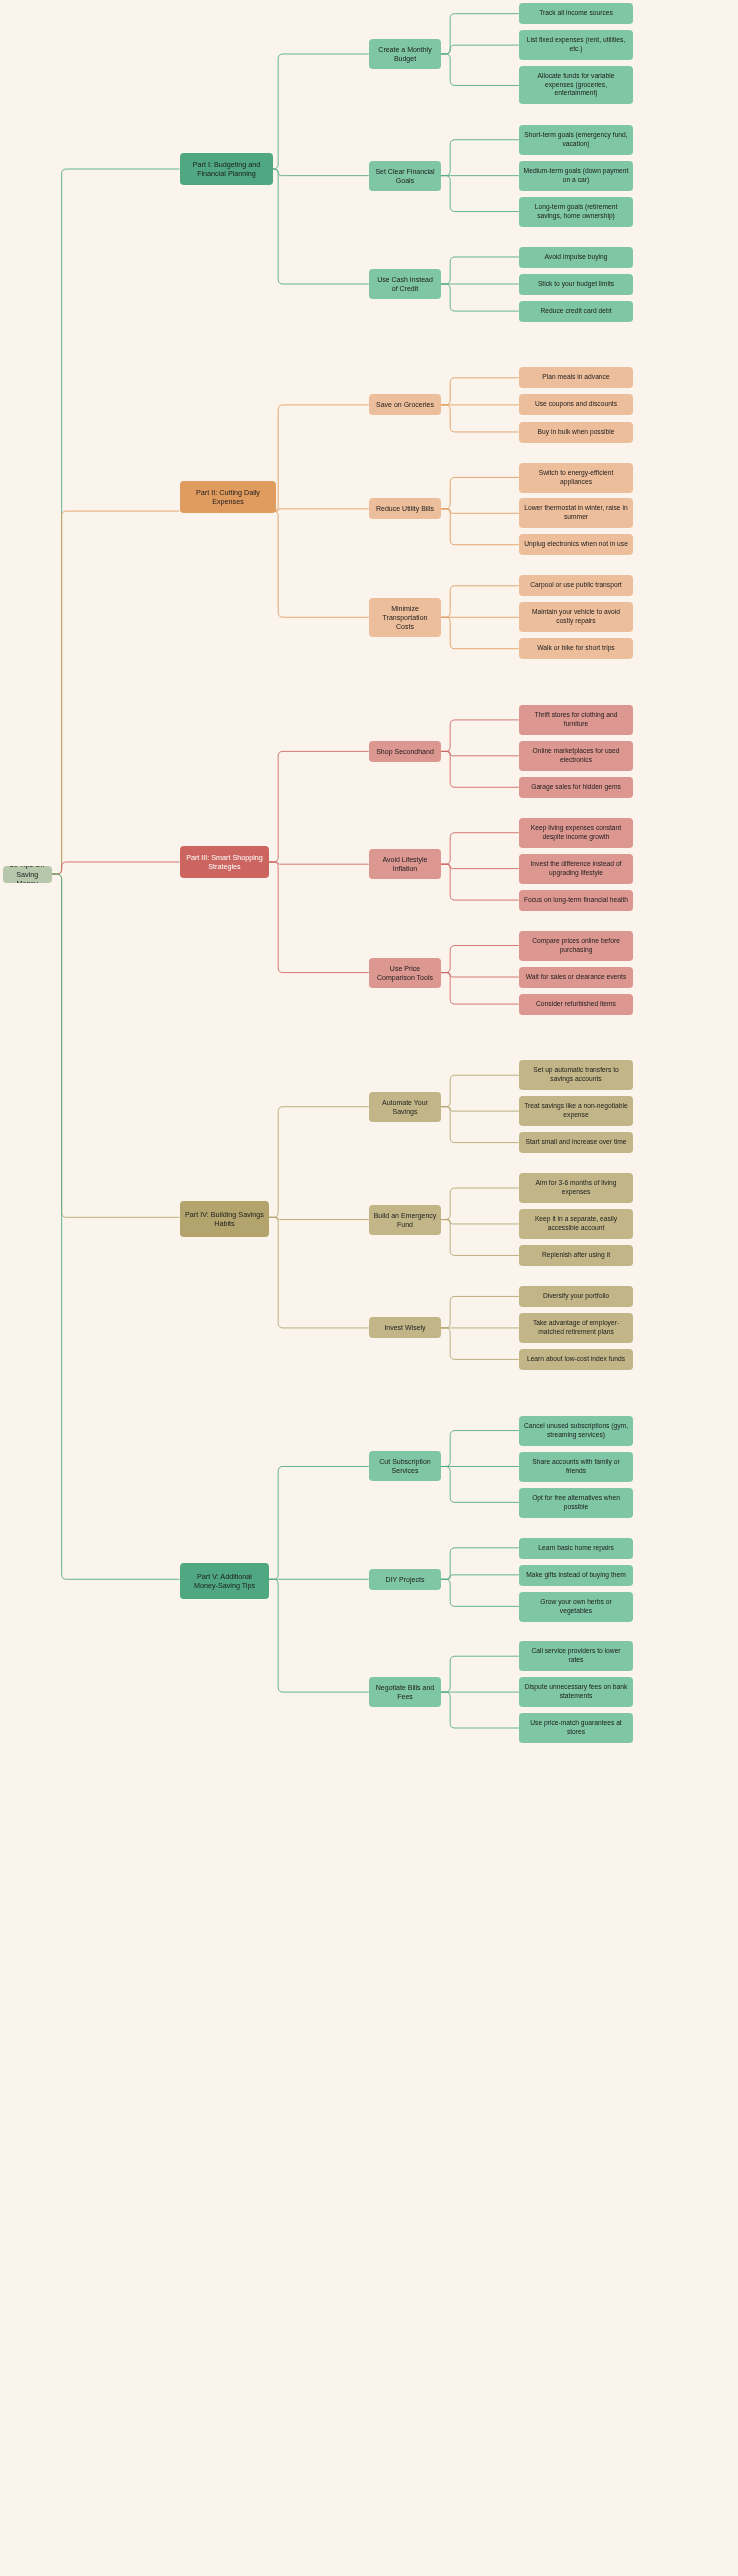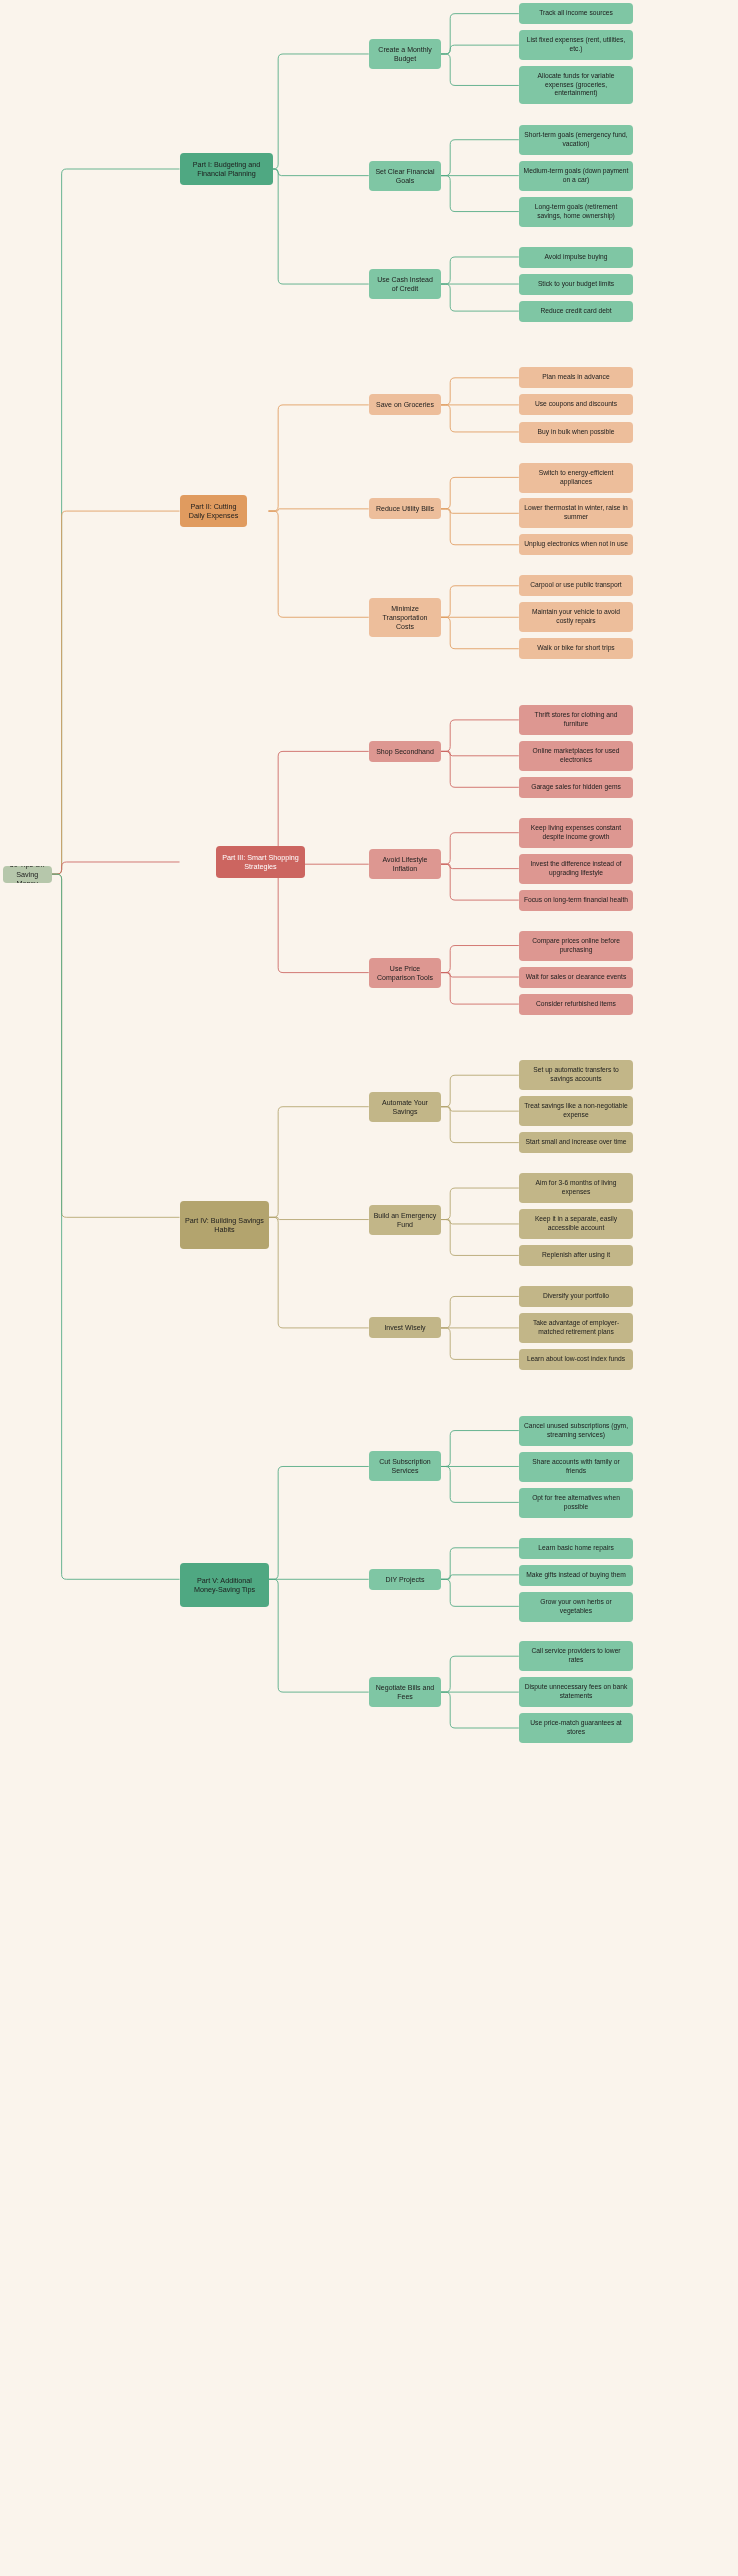--- a/index.html
+++ b/index.html
@@ -21,21 +21,21 @@
     line-height:1.32;
     color:#1c1c1c;
     padding:2.1px 4.3px;
     overflow:hidden;
   }
   .node span{display:block;width:100%;}
   .n-root{font-size:7.2px;}
   .n-l1{font-size:7.2px;}
   .n-l2{font-size:7px;}
   .n-l3{font-size:6.7px;}
-  .white-text{color:#ffffff;margin-left:36px;}
+  .white-text{color:#ffffff;}
 </style>
 </head>
 <body>
 
 <div id="canvas">
   <svg id="links" viewBox="0 0 1377 4806" width="738" height="2576">
       <path d="M 97 1630.8125 L 106 1630.8125 Q 115 1630.8125 115 1621.8125 L 115 324.125 Q 115 315.125 124 315.125 L 335 315.125" fill="none" stroke="#4fa882" stroke-width="1.6"></path>
       <path d="M 501 315.125 L 510 315.125 Q 519 315.125 519 306.125 L 519 109.5 Q 519 100.5 528 100.5 L 688 100.5" fill="none" stroke="#4fa882" stroke-width="1.6"></path>
       <path d="M 822 100.5 L 831 100.5 Q 840 100.5 840 91.5 L 840 34.25 Q 840 25.25 849 25.25 L 968 25.25" fill="none" stroke="#4fa882" stroke-width="1.6"></path>
       <path d="M 822 100.5 L 831.75 100.5 Q 840 100.5 840 92.25 L 840 92.25 Q 840 84 848.25 84 L 968 84" fill="none" stroke="#4fa882" stroke-width="1.6"></path>
@@ -136,21 +136,21 @@
     </div>
     <div class="node n-l3" style="left: 519px; top: 247px; width: 114px; height: 20.6px; background: rgb(127, 198, 164);">
       <span>Avoid impulse buying</span>
     </div>
     <div class="node n-l3" style="left: 519px; top: 274px; width: 114px; height: 20.6px; background: rgb(127, 198, 164);">
       <span>Stick to your budget limits</span>
     </div>
     <div class="node n-l3" style="left: 519px; top: 301px; width: 114px; height: 20.6px; background: rgb(127, 198, 164);">
       <span>Reduce credit card debt</span>
     </div>
-    <div class="node n-l1" style="left: 180px; top: 495px; width: 67px; height: 32px; background: rgb(224, 155, 95); justify-content: flex-end;">
+    <div class="node n-l1" style="left: 180px; top: 481px; width: 96px; height: 32px; background: rgb(224, 155, 95); justify-content: flex-end;">
       <span>Part II: Cutting Daily Expenses</span>
     </div>
     <div class="node n-l2" style="left: 369px; top: 394px; width: 72px; height: 21px; background: rgb(237, 190, 155);">
       <span>Save on Groceries</span>
     </div>
     <div class="node n-l3" style="left: 519px; top: 367px; width: 114px; height: 20.6px; background: rgb(237, 190, 155);">
       <span>Plan meals in advance</span>
     </div>
     <div class="node n-l3" style="left: 519px; top: 394px; width: 114px; height: 20.6px; background: rgb(237, 190, 155);">
       <span>Use coupons and discounts</span>
@@ -214,21 +214,21 @@
     </div>
     <div class="node n-l3" style="left: 519px; top: 931px; width: 114px; height: 29.5px; background: rgb(221, 151, 145);">
       <span>Compare prices online before purchasing</span>
     </div>
     <div class="node n-l3" style="left: 519px; top: 967px; width: 114px; height: 20.6px; background: rgb(221, 151, 145);">
       <span>Wait for sales or clearance events</span>
     </div>
     <div class="node n-l3" style="left: 519px; top: 994px; width: 114px; height: 20.6px; background: rgb(221, 151, 145);">
       <span>Consider refurbished items</span>
     </div>
-    <div class="node n-l1" style="left: 180px; top: 1201px; width: 89px; height: 48px; background: rgb(179, 164, 110);">
+    <div class="node n-l1" style="left: 180px; top: 1201px; width: 89px; height: 36px; background: rgb(179, 164, 110);">
       <span>Part IV: Building Savings Habits</span>
     </div>
     <div class="node n-l2" style="left: 369px; top: 1092px; width: 72px; height: 30px; background: rgb(194, 182, 136);">
       <span>Automate Your Savings</span>
     </div>
     <div class="node n-l3" style="left: 519px; top: 1060px; width: 114px; height: 29.5px; background: rgb(194, 182, 136);">
       <span>Set up automatic transfers to savings accounts</span>
     </div>
     <div class="node n-l3" style="left: 519px; top: 1096px; width: 114px; height: 29.5px; background: rgb(194, 182, 136);">
       <span>Treat savings like a non-negotiable expense</span>
@@ -253,21 +253,21 @@
     </div>
     <div class="node n-l3" style="left: 519px; top: 1286px; width: 114px; height: 20.6px; background: rgb(194, 182, 136);">
       <span>Diversify your portfolio</span>
     </div>
     <div class="node n-l3" style="left: 519px; top: 1313px; width: 114px; height: 29.5px; background: rgb(194, 182, 136);">
       <span>Take advantage of employer-matched retirement plans</span>
     </div>
     <div class="node n-l3" style="left: 519px; top: 1349px; width: 114px; height: 20.6px; background: rgb(194, 182, 136);">
       <span>Learn about low-cost index funds</span>
     </div>
-    <div class="node n-l1" style="left: 180px; top: 1563px; width: 89px; height: 44px; background: rgb(79, 168, 130);">
+    <div class="node n-l1" style="left: 180px; top: 1563px; width: 89px; height: 36px; background: rgb(79, 168, 130);">
       <span>Part V: Additional Money-Saving Tips</span>
     </div>
     <div class="node n-l2" style="left: 369px; top: 1451px; width: 72px; height: 30px; background: rgb(127, 198, 164);">
       <span>Cut Subscription Services</span>
     </div>
     <div class="node n-l3" style="left: 519px; top: 1416px; width: 114px; height: 29.5px; background: rgb(127, 198, 164);">
       <span>Cancel unused subscriptions (gym, streaming services)</span>
     </div>
     <div class="node n-l3" style="left: 519px; top: 1452px; width: 114px; height: 29.5px; background: rgb(127, 198, 164);">
       <span>Share accounts with family or friends</span>

